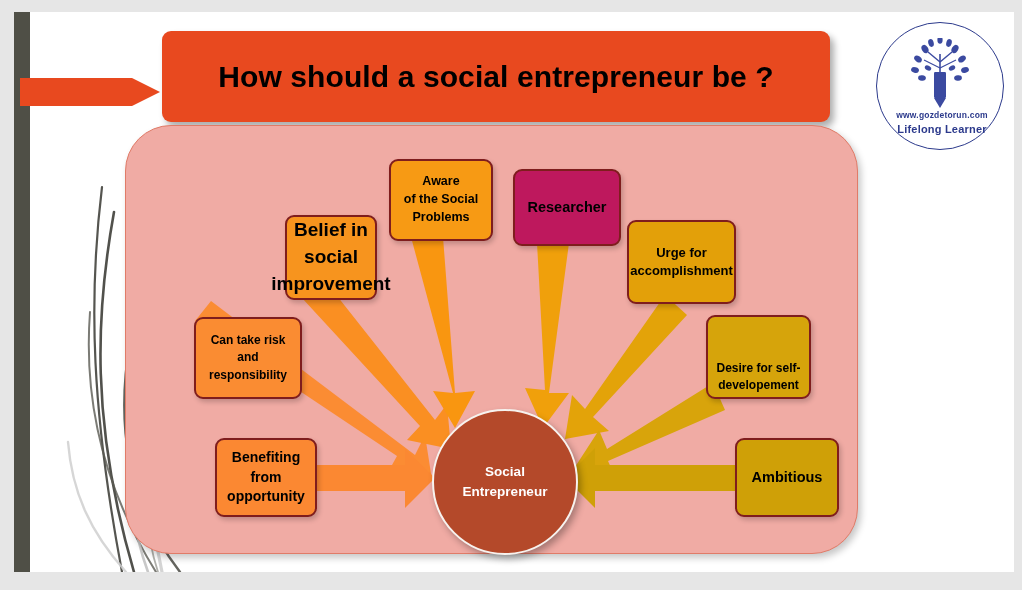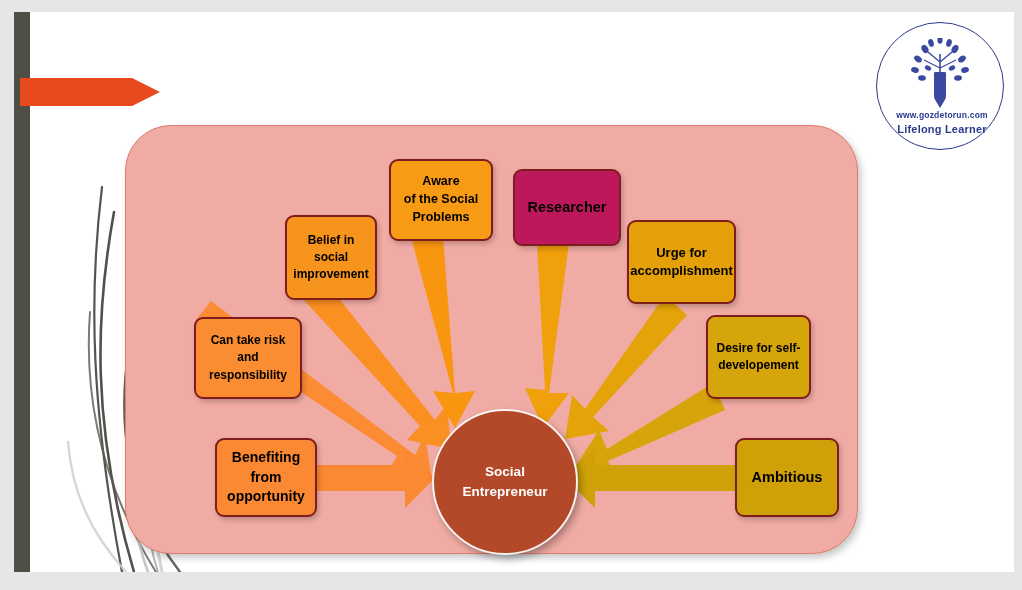--- a/index.html
+++ b/index.html
@@ -189,20 +189,23 @@
         <path d="M116,350 C100,420 92,490 118,560" stroke="#c2c2c2" stroke-width="2.6" opacity="0.9"></path>
         <path d="M38,430 C42,480 60,520 96,560" stroke="#cfcfcf" stroke-width="2.4" opacity="0.85"></path>
         <path d="M130,380 C118,440 108,500 128,560" stroke="#8d8d86" stroke-width="1.8" opacity="0.7"></path>
       </g>
     </svg>
 
     <svg class="lead-arrow" viewBox="0 0 140 40" preserveAspectRatio="none">
       <polygon points="0,6 112,6 140,20 112,34 0,34" fill="#e8491f"></polygon>
     </svg>
 
+    <div class="title-bar" style="background: rgb(232, 73, 31);">
+      <div class="title-text">How should a social entrepreneur be ?</div>
+    </div>
 
     <div class="logo">
       <div class="logo-circle"></div>
       <svg style="position:absolute;left:30px;top:16px;" width="68" height="72" viewBox="0 0 68 72">
         <g fill="#3b4aa0">
           <rect x="28" y="34" width="12" height="26" rx="1.2"></rect>
           <polygon points="28,60 40,60 34,70"></polygon>
           <path d="M34,34 L34,16" stroke="#3b4aa0" stroke-width="1.6" fill="none"></path>
           <path d="M34,24 L22,14" stroke="#3b4aa0" stroke-width="1.4" fill="none"></path>
           <path d="M34,24 L46,14" stroke="#3b4aa0" stroke-width="1.4" fill="none"></path>
@@ -247,38 +250,38 @@
 
       <polygon fill="#fb8832" points="100,340 280,340 280,324 310,353 280,383 280,366 100,366"></polygon>
     </svg>
 
     <div class="hub" style="background: rgb(180, 73, 42);">
       <span>Social</span>
       <span>Entrepreneur</span>
     </div>
 
     <div id="node-layer">
-        <div class="node" style="left: 271px; top: 203px; width: 92px; height: 85px; background: rgb(247, 148, 30); font-size: 12px;">
+        <div class="node" style="left: 271px; top: 203px; width: 92px; height: 85px; background: rgb(247, 148, 30); font-size: 19px;">
           <span>Belief in</span>
           <span>social</span>
           <span>improvement</span>
         </div>
         <div class="node" style="left: 375px; top: 147px; width: 104px; height: 82px; background: rgb(247, 154, 20); font-size: 12.5px;">
           <span>Aware</span>
           <span>of the Social</span>
           <span>Problems</span>
         </div>
         <div class="node" style="left: 499px; top: 157px; width: 108px; height: 77px; background: #be185d; font-size: 14.5px;">
           <span>Researcher</span>
         </div>
         <div class="node" style="left: 613px; top: 208px; width: 109px; height: 84px; background: rgb(227, 160, 9); font-size: 13px;">
           <span>Urge for</span>
           <span>accomplishment</span>
         </div>
-        <div class="node" style="left: 692px; top: 303px; width: 105px; height: 84px; background: rgb(214, 164, 11); font-size: 12px;">
+        <div class="node" style="left: 692px; top: 303px; width: 105px; height: 84px; background: rgb(214, 164, 11); font-size: 12px; justify-content: flex-end;">
           <span>Desire for self-</span>
           <span>developement</span>
         </div>
         <div class="node" style="left: 721px; top: 426px; width: 104px; height: 79px; background: rgb(207, 160, 7); font-size: 14.5px;">
           <span>Ambitious</span>
         </div>
         <div class="node" style="left: 180px; top: 305px; width: 108px; height: 82px; background: rgb(250, 140, 50); font-size: 12px;">
           <span>Can take risk</span>
           <span>and</span>
           <span>responsibility</span>

